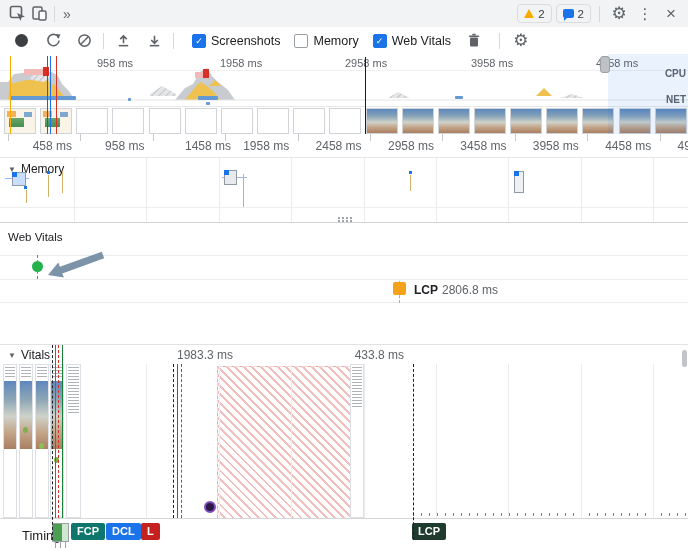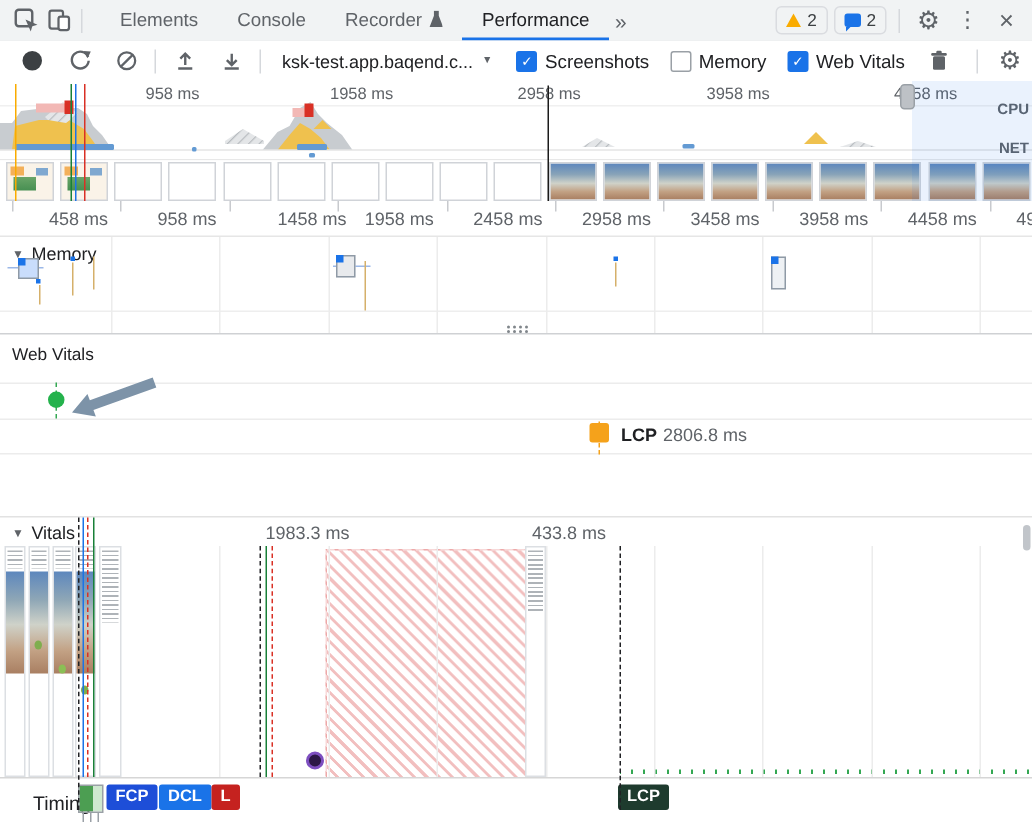--- a/index.html
+++ b/index.html
@@ -107,35 +107,20 @@
         <polygon points="8,8 16,11.5 12.5,12.5 11.5,16" fill="#5f6368"></polygon>
       </svg>
     </div>
     <div class="icon-btn">
       <svg width="17" height="17" viewBox="0 0 17 17">
         <rect x="2" y="2" width="9" height="12" rx="1.5" fill="none" stroke="#5f6368" stroke-width="1.5"></rect>
         <rect x="8" y="6" width="7" height="9" rx="1.5" fill="#fff" stroke="#5f6368" stroke-width="1.5"></rect>
       </svg>
     </div>
     <div class="vdiv"></div>
-    <div id="tab-strip">
-        <div class="tab">
-          <div>Elements</div>
-        </div>
-        <div class="tab">
-          <div>Console</div>
-        </div>
-        <div class="tab">
-          <div>Recorder</div>
-          <div class="flask"></div>
-        </div>
-        <div class="tab active">
-          <div>Performance</div>
-        </div>
-      </div>
     <span class="glyph" style="font-size:14px;margin-left:4px">»</span>
     <div id="tb-right">
       <div class="pill">
         <span class="warn-tri"></span>
         <span>2</span>
       </div>
       <div class="pill">
         <span class="bubble"></span>
         <span>2</span>
       </div>
@@ -175,24 +160,20 @@
         <line x1="3" y1="13.5" x2="13" y2="13.5" stroke="#5f6368" stroke-width="1.7"></line>
       </svg>
     </div>
     <div class="icon-btn" style="margin-left:9px">
       <svg width="15" height="15" viewBox="0 0 16 16">
         <path d="M8 3 V11 M4.5 7.5 L8 11 L11.5 7.5" fill="none" stroke="#5f6368" stroke-width="1.7"></path>
         <line x1="3" y1="13.5" x2="13" y2="13.5" stroke="#5f6368" stroke-width="1.7"></line>
       </svg>
     </div>
     <div class="vdiv" style="margin:0 8px"></div>
-    <div id="url-select">
-      <span>ksk-test.app.baqend.c...</span>
-      <span id="url-caret">▼</span>
-    </div>
     <div id="cb-row">
         <div class="cb-item">
           <div class="cb on">✓</div>
           <div>Screenshots</div>
         </div>
         <div class="cb-item">
           <div class="cb"></div>
           <div>Memory</div>
         </div>
         <div class="cb-item">
@@ -411,21 +392,21 @@
         <div class="strip-text" style="height: 48px;"></div>
       </div>
       <div class="tstrip" style="left: 350px; width: 12px;">
         <div class="strip-text" style="height: 42px;"></div>
       </div>
     </div>
 
   <div id="timings">
     <div id="tim-title">Timings</div>
     <div id="tim-thumb"></div>
-  <div class="tbadge" style="left: 71px; background: #1d4ed8;">FCP</div>
+  <div class="tbadge" style="left: 71px; background: #0f766e;">FCP</div>
       <div class="tbadge" style="left: 106px; background: rgb(26, 115, 232);">DCL</div>
       <div class="tbadge" style="left: 141px; background: rgb(197, 34, 31);">L</div>
       <div class="tbadge" style="left: 412px; background: rgb(30, 59, 46);">LCP</div>
       <div class="tim-tick" style="left: 55px;"></div>
       <div class="tim-tick" style="left: 60px;"></div>
       <div class="tim-tick" style="left: 65px;"></div>
     </div>
 
 <div class="marker" style="left: 10px; top: 56px; height: 78px; border-left: 1px solid rgb(249, 171, 0);"></div>
     <div class="marker" style="left: 47px; top: 56px; height: 78px; border-left: 1px solid rgb(24, 128, 56);"></div>

